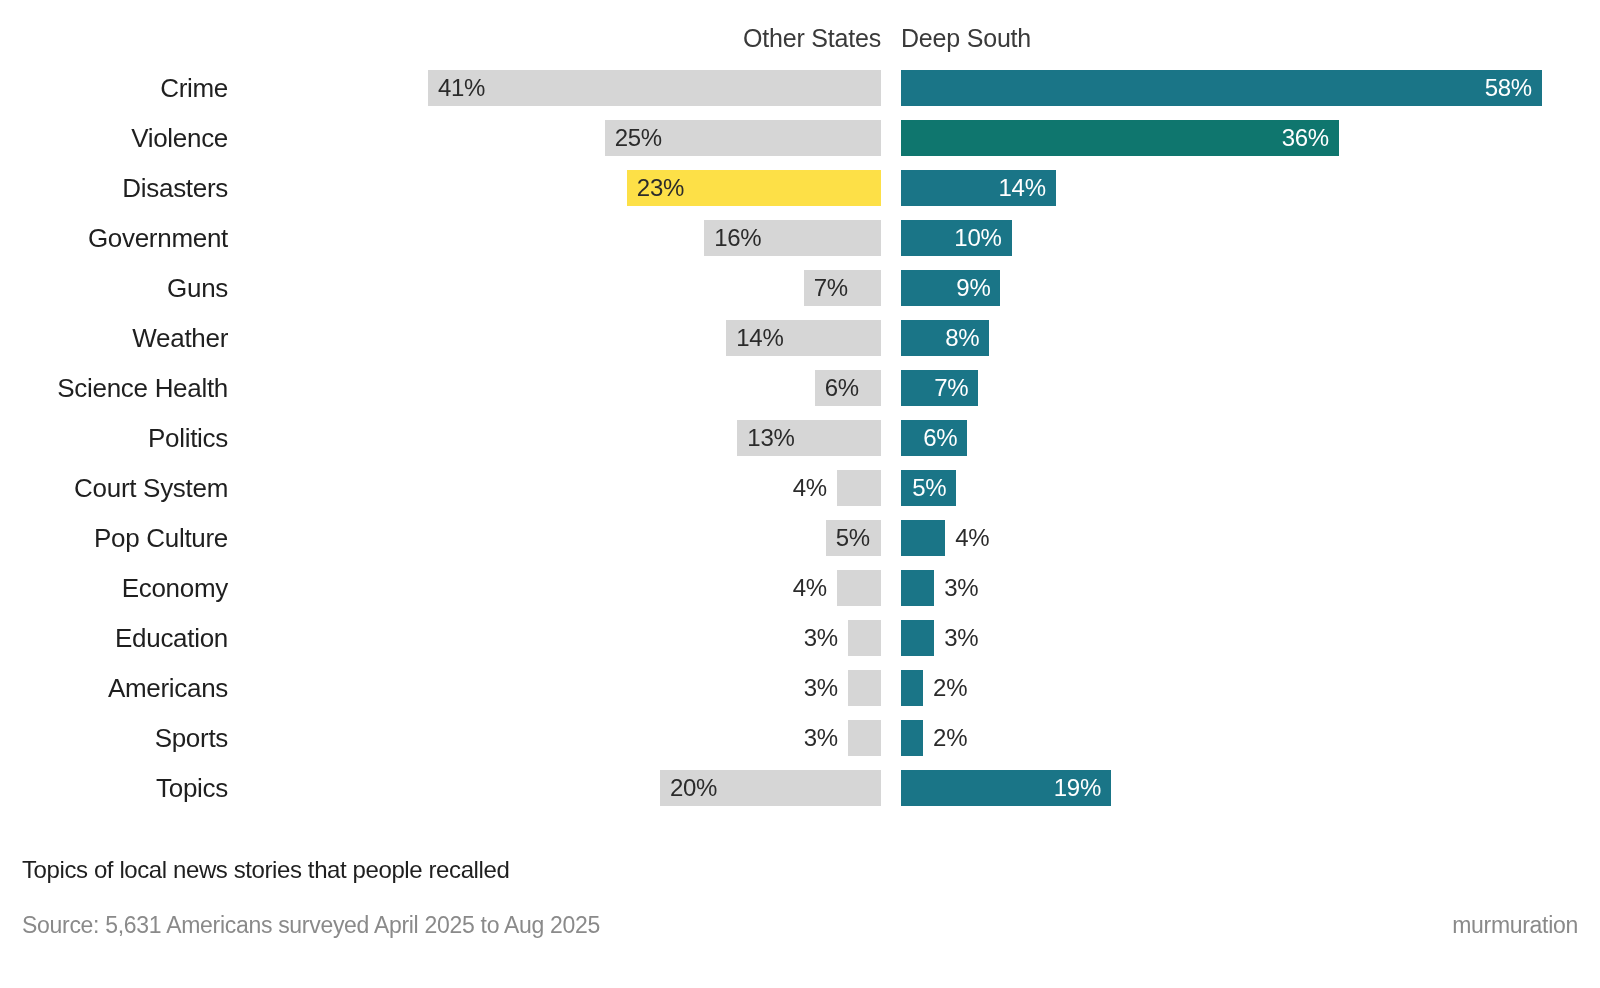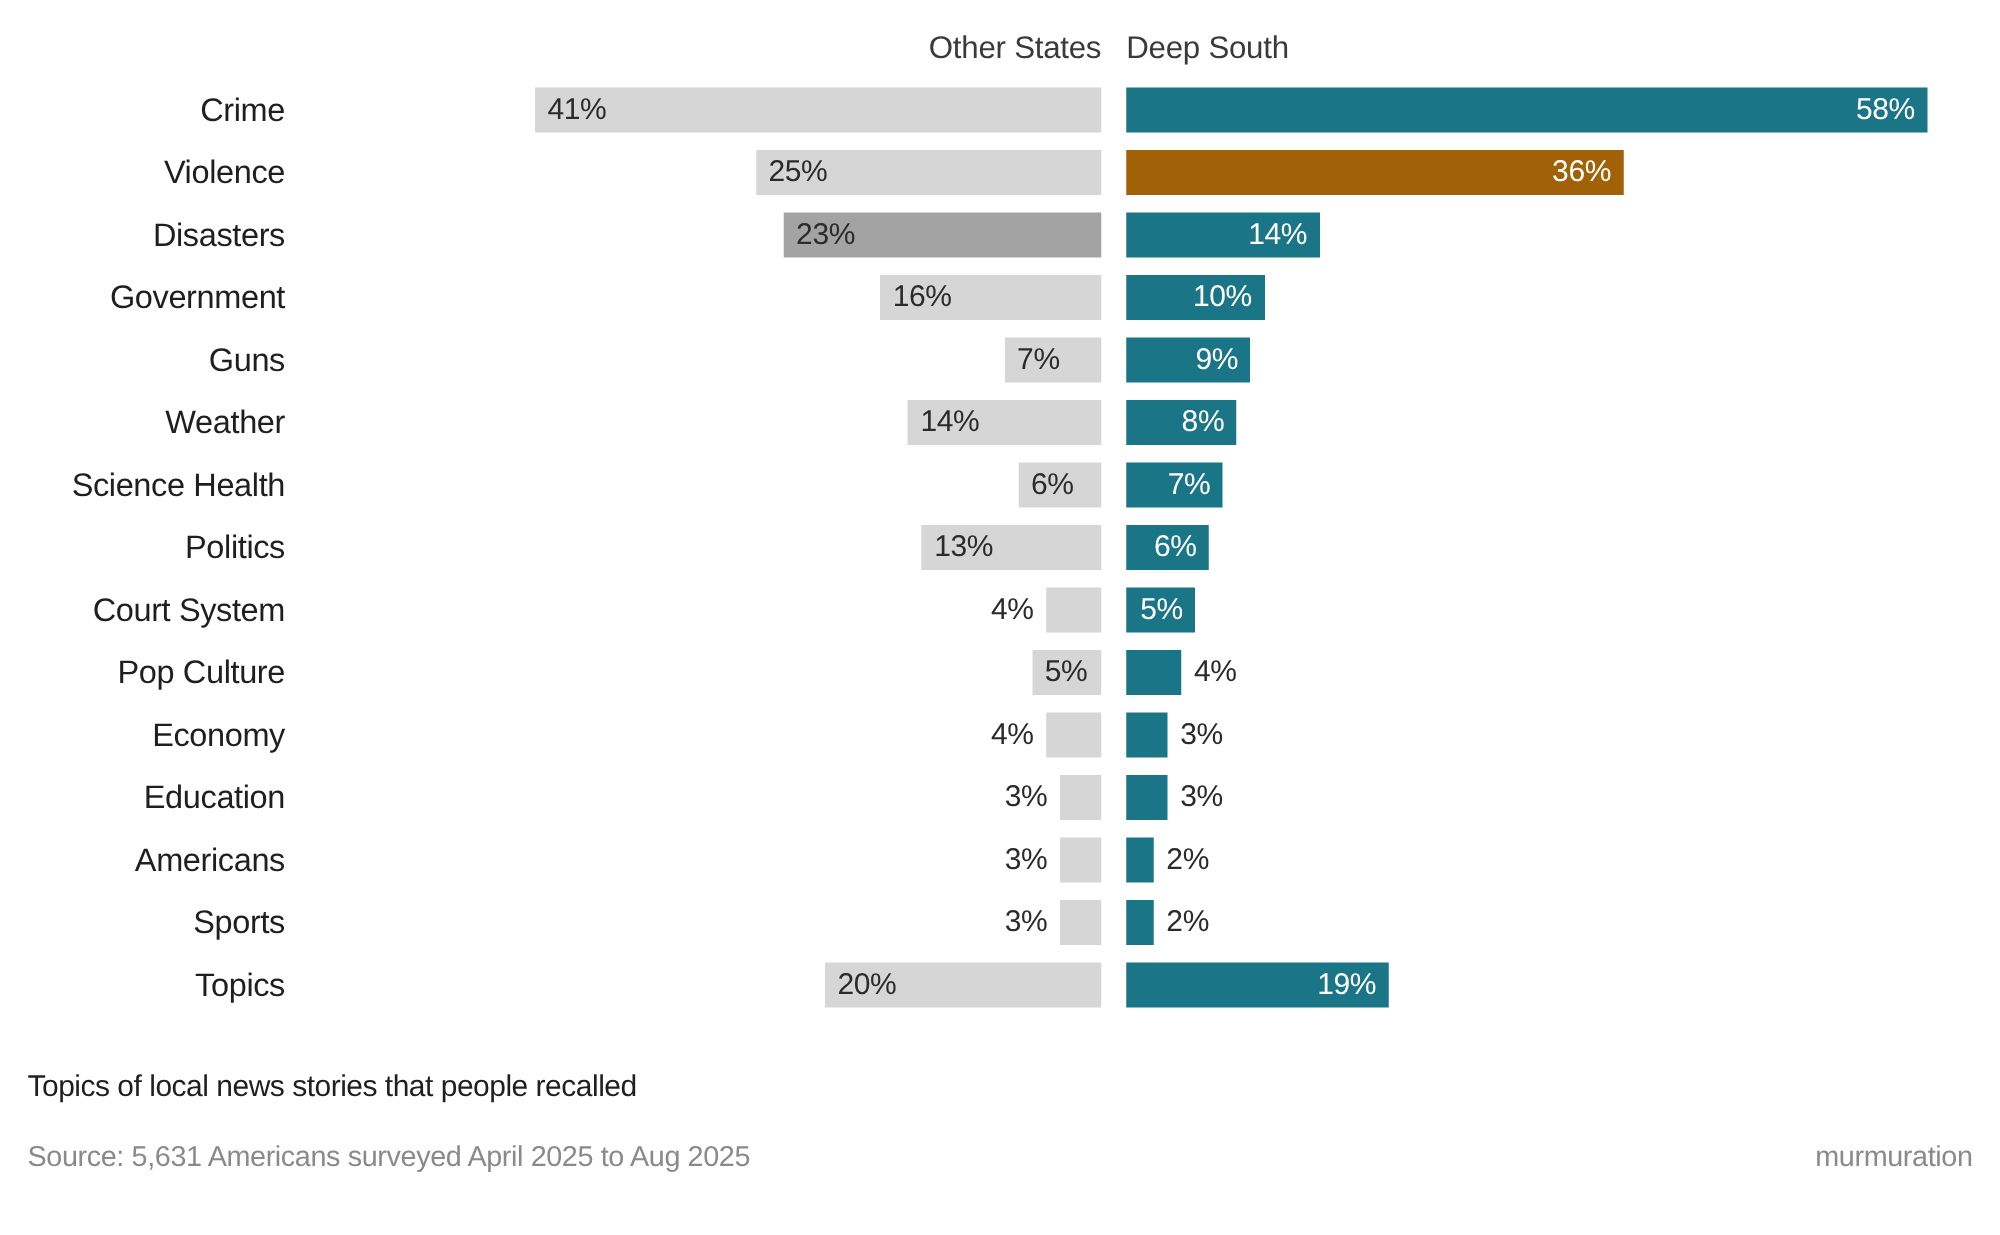--- a/index.html
+++ b/index.html
@@ -213,29 +213,29 @@
         </div>
       </div>
       <div class="row">
         <div class="row-label">Violence</div>
         <div class="left-track">
           <div class="bar-left" style="width: 276.25px; background: rgb(214, 214, 214);">
             <span class="lbl-left-in">25%</span>
           </div>
         </div>
         <div class="right-track">
-          <div class="bar-right" style="width: 397.8px; background: #a16207;">
+          <div class="bar-right" style="width: 397.8px; background: #0f766e; padding-left: 40px;">
             <span class="lbl-right-in">36%</span>
           </div>
         </div>
       </div>
       <div class="row">
         <div class="row-label">Disasters</div>
         <div class="left-track">
-          <div class="bar-left" style="width: 254.15px; background: #a3a3a3;">
+          <div class="bar-left" style="width: 254.15px; background: #fde047;">
             <span class="lbl-left-in">23%</span>
           </div>
         </div>
         <div class="right-track">
           <div class="bar-right" style="width: 154.7px; background: rgb(26, 117, 135);">
             <span class="lbl-right-in">14%</span>
           </div>
         </div>
       </div>
       <div class="row">

